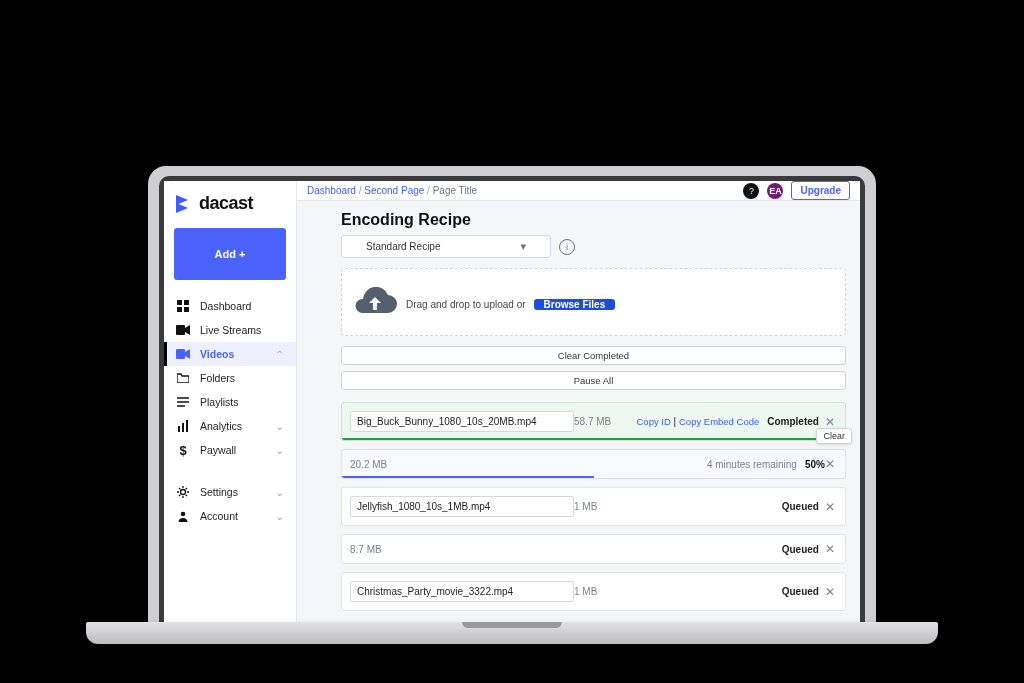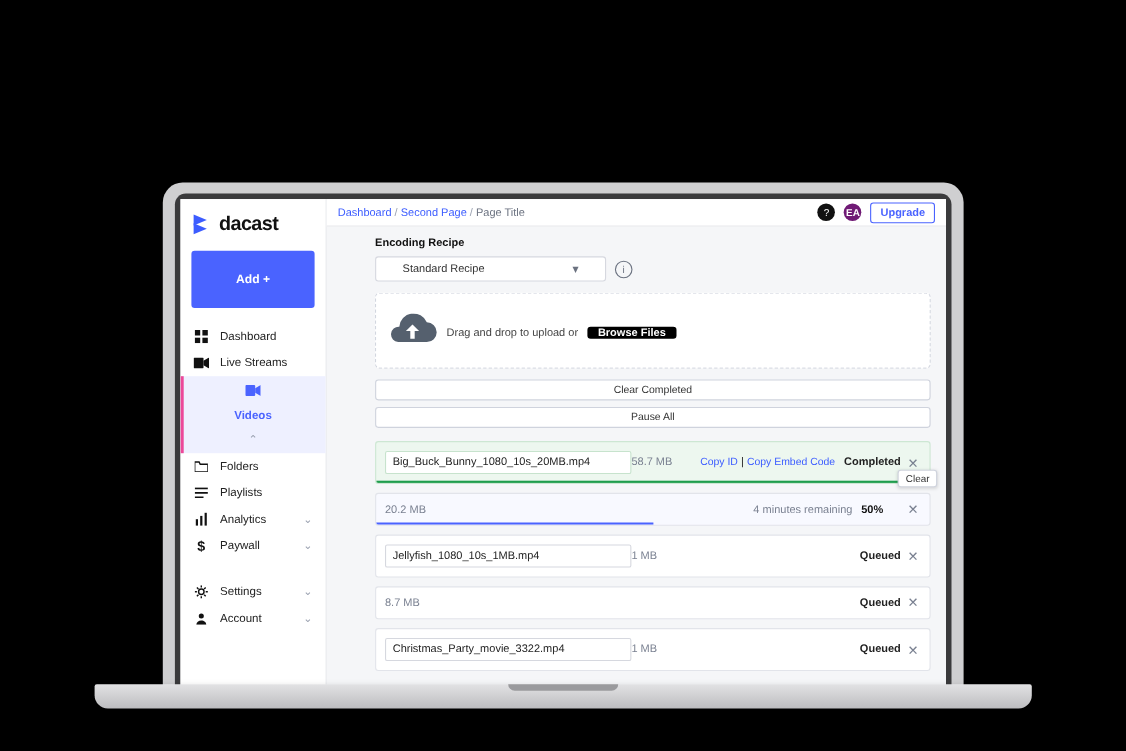--- a/index.html
+++ b/index.html
@@ -80,21 +80,21 @@
     border-radius: 3px;
     padding: 20px 0;
     font-size: 11px; font-weight: 600;
   }
   .nav { list-style: none; margin: 0; padding: 4px 0; }
   .nav-item {
     display: flex; align-items: center;
     padding: 6px 12px;
     gap: 10px;
   }
-  .nav-item.active { background: #eef0ff; border-left: 3px solid #ec4899; padding-left: 9px; flex-direction: column; }
+  .nav-item.active { background: #eef0ff; border-left: 3px solid #000000; padding-left: 9px; }
   .nav-item.active .nav-label { color: #4a63ff; font-weight: 600; }
   .nav-icon { width: 14px; height: 12px; flex: 0 0 14px; display: inline-flex; align-items:center; justify-content:center; }
   .nav-label { font-size: 10.5px; color: #222; flex: 1; }
   .chev { color: #9aa1b0; font-size: 10px; }
   .nav-divider { height: 10px; }
 
   .main { flex: 1; display: flex; flex-direction: column; min-width: 0; }
   .topbar {
     height: 34px;
     display: flex; align-items: center; justify-content: space-between;
@@ -116,42 +116,42 @@
   .avatar { background: #701a75; font-weight: 700; }
   .upgrade-btn {
     border: 1px solid #4a63ff;
     background: #fff; color: #4a63ff;
     border-radius: 3px; padding: 3px 8px;
     font-size: 10px; font-weight: 600;
   }
 
   .content { padding: 10px 14px 16px 44px; }
 
-  .section-label { font-size: 10px; font-weight: 700; color: #111; margin-bottom: 6px; }
+  .section-label { font-size: 16px; font-weight: 700; color: #111; margin-bottom: 6px; }
   .recipe-row { display: flex; align-items: center; gap: 8px; margin-bottom: 10px; }
   .select {
     border: 1px solid #d6d8df; border-radius: 3px;
     padding: 4px 24px; width: 160px;
     display: flex; align-items: center; justify-content: space-between;
     background: #fff;
   }
   .select-text { font-size: 10px; color: #333; }
   .info-icon { width: 14px; height: 14px; border: 1.5px solid #6b7280; color:#6b7280; border-radius: 50%; font-size: 9px; display:inline-flex; align-items:center; justify-content:center; }
 
   .dropzone {
     border: 1px dashed #cfd3dd;
     border-radius: 4px;
     padding: 18px 10px 14px;
     display: flex; flex-direction: row; align-items: center; gap: 8px;
     background: #fff;
   }
   .cloud { color:#55606e; }
   .dz-text { font-size: 10px; color: #444; }
   .browse-btn {
-    background: #000000; color: #fff; border: none;
+    background: #1d4ed8; color: #fff; border: none;
     border-radius: 3px; padding: 0 10px; font-size: 10px; font-weight: 600;
   }
 
   .actions-row { display:flex; gap:6px; margin: 10px 0 12px; flex-direction: column; }
   .ghost-btn { border:1px solid #cfd3dd; background:#fff; border-radius:3px; padding:3px 8px; font-size:9.5px; color:#333; }
 
   .upload-list { display:flex; flex-direction:column; gap:8px; position: relative; }
   .upload-item {
     border:1px solid #e2e4ea; border-radius:3px;
     background:#fff; padding:8px 10px 8px 8px;
@@ -171,21 +171,21 @@
     border-radius:2px;
   }
   .completed .filebox { border-color:#c7e3cd; }
   .inprogress .filebox { border-color:#c8cff1; }
   .size { color:#7a8191; width:55px; }
   .spacer { flex:1; }
   .links a { color:#3c5cff; text-decoration:none; font-size:9.5px; }
   .status { font-weight:700; margin: 0 6px 0 8px; }
   .x-icon { color:#7a8191; font-size:12px; line-height:1; cursor:pointer; position: relative; }
   .remain { color:#7a8191; }
-  .pct { font-weight:700; color:#111; margin: 0 22px 0 8px; }
+  .pct { font-weight:700; color:#111; margin: 0 0 0 8px; }
 
   .tooltip {
     position: absolute;
     background: #fff;
     border: 1px solid #cfd3dd;
     border-radius: 3px;
     padding: 2px 6px;
     font-size: 9px;
     color: #333;
     box-shadow: 0 1px 3px rgba(0,0,0,.12);

